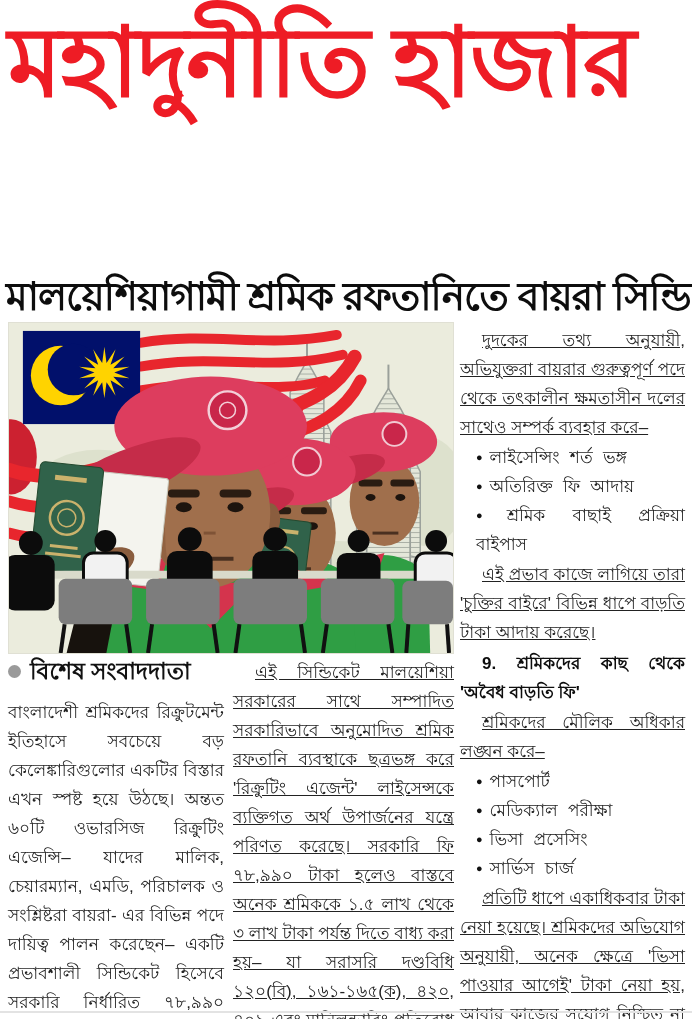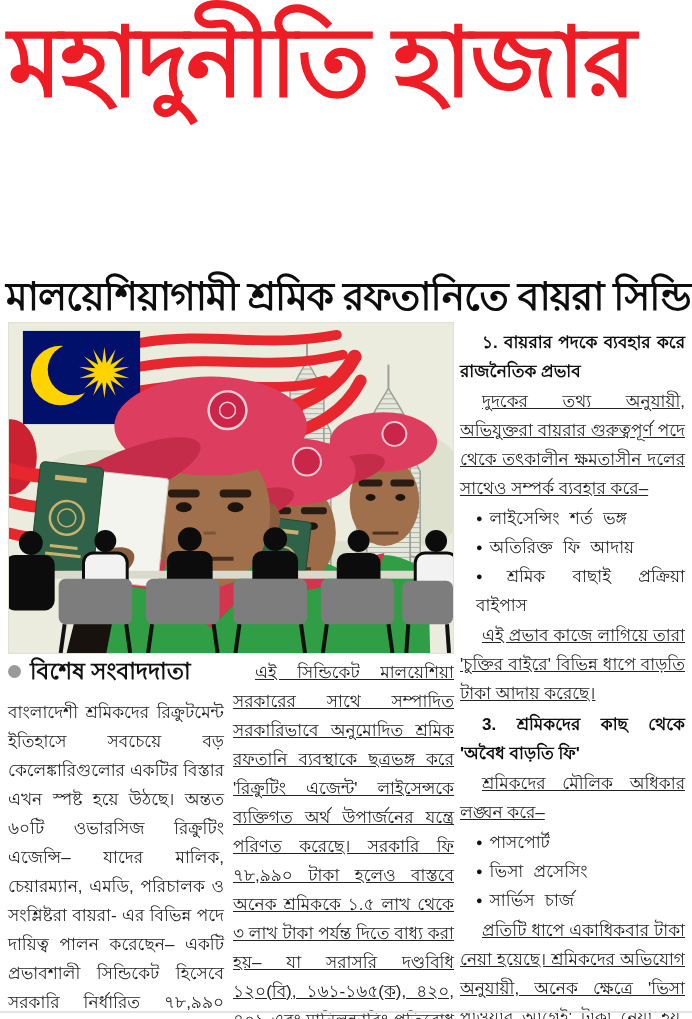--- a/index.html
+++ b/index.html
@@ -219,33 +219,33 @@
     </div>
     <p class="para">বাংলাদেশী শ্রমিকদের রিক্রুটমেন্ট ইতিহাসে সবচেয়ে বড় কেলেঙ্কারিগুলোর একটির বিস্তার এখন স্পষ্ট হয়ে উঠছে। অন্তত ৬০টি ওভারসিজ রিক্রুটিং এজেন্সি– যাদের মালিক, চেয়ারম্যান, এমডি, পরিচালক ও সংশ্লিষ্টরা বায়রা- এর বিভিন্ন পদে দায়িত্ব পালন করেছেন– একটি প্রভাবশালী সিন্ডিকেট হিসেবে সরকারি নির্ধারিত ৭৮,৯৯০ টাকার ফি কয়েকগুণ বাড়িয়ে আদায়, দুর্নীতি, অবৈধ অর্থ লেনদেন এবং অর্থপাচারের জালে জড়িত বলে তদন্তে উঠে এসেছে।</p>
   </div>
 
   <div class="col col2">
     <p class="para indent">এই সিন্ডিকেট মালয়েশিয়া সরকারের সাথে সম্পাদিত সরকারিভাবে অনুমোদিত শ্রমিক রফতানি ব্যবস্থাকে ছত্রভঙ্গ করে 'রিক্রুটিং এজেন্ট' লাইসেন্সকে ব্যক্তিগত অর্থ উপার্জনের যন্ত্রে পরিণত করেছে। সরকারি ফি ৭৮,৯৯০ টাকা হলেও বাস্তবে অনেক শ্রমিককে ১.৫ লাখ থেকে ৩ লাখ টাকা পর্যন্ত দিতে বাধ্য করা হয়– যা সরাসরি দণ্ডবিধি ১২০(বি), ১৬১-১৬৫(ক), ৪২০, ৪০৯ এবং মানিলন্ডারিং প্রতিরোধ আইন ২০১২-এর ৪(২) ও ৪(৩) ধারায় শাস্তিযোগ্য অপরাধ।</p>
 
   </div>
 
   <div class="col col3">
-    <p class="sec-heading">১. বায়রার পদকে ব্যবহার করে রাজনৈতিক প্রভাব</p>
     <p class="para indent">দুদকের তথ্য অনুযায়ী, অভিযুক্তরা বায়রার গুরুত্বপূর্ণ পদে থেকে তৎকালীন ক্ষমতাসীন দলের সাথেও সম্পর্ক ব্যবহার করে–</p>
     <ul class="bullets">
       <li><span class="dot">●</span><span>লাইসেন্সিং শর্ত ভঙ্গ</span></li>
       <li><span class="dot">●</span><span>অতিরিক্ত ফি আদায়</span></li>
       <li><span class="dot">●</span><span>শ্রমিক বাছাই প্রক্রিয়া বাইপাস</span></li>
     </ul>
     <p class="para indent">এই প্রভাব কাজে লাগিয়ে তারা 'চুক্তির বাইরে' বিভিন্ন ধাপে বাড়তি টাকা আদায় করেছে।</p>
 
-    <p class="sec-heading">3. শ্রমিকদের কাছ থেকে 'অবৈধ বাড়তি ফি'</p>
+    <p class="sec-heading">9. শ্রমিকদের কাছ থেকে 'অবৈধ বাড়তি ফি'</p>
     <p class="para indent">শ্রমিকদের মৌলিক অধিকার লঙ্ঘন করে–</p>
     <ul class="bullets">
       <li><span class="dot">●</span><span>পাসপোর্ট</span></li>
+      <li><span class="dot">●</span><span>মেডিক্যাল পরীক্ষা</span></li>
       <li><span class="dot">●</span><span>ভিসা প্রসেসিং</span></li>
       <li><span class="dot">●</span><span>সার্ভিস চার্জ</span></li>
     </ul>
     <p class="para indent">প্রতিটি ধাপে একাধিকবার টাকা নেয়া হয়েছে। শ্রমিকদের অভিযোগ অনুযায়ী, অনেক ক্ষেত্রে 'ভিসা পাওয়ার আগেই' টাকা নেয়া হয়, আবার কাজের সুযোগ নিশ্চিত না করেও টাকা হাতানো হয়।</p>
 
   </div>
 
   <div class="bottom-rule"></div>
 </div>
 

